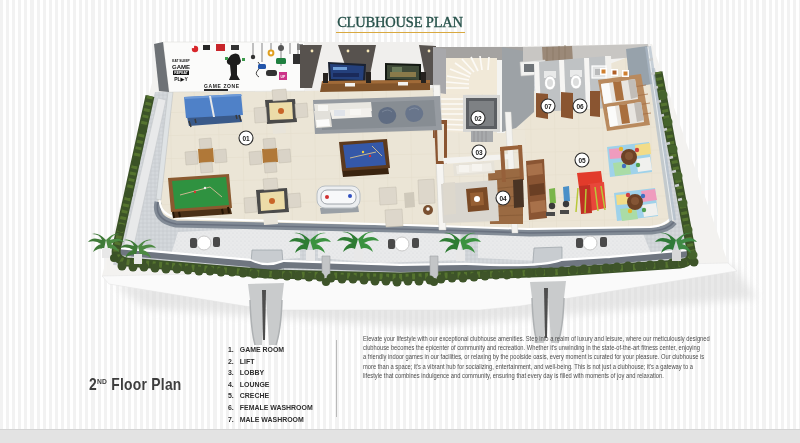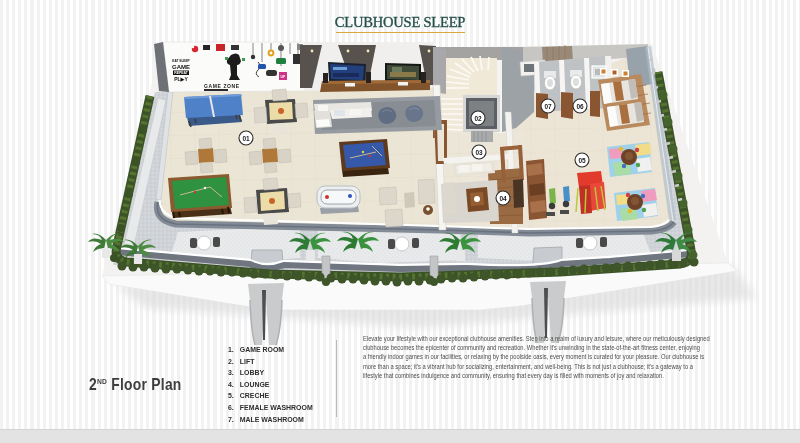--- a/index.html
+++ b/index.html
@@ -31,21 +31,21 @@
     transform:scaleX(0.78);transform-origin:0 0;
   }
   .bottomband{position:absolute;left:0;top:429px;width:800px;height:14px;
     background:#e3e3e3;
     border-top:1px solid #d4d4d4;}
   svg{position:absolute;left:0;top:0;}
 </style>
 </head>
 <body>
 
-<div class="title">CLUBHOUSE SLEEP</div>
+<div class="title">CLUBHOUSE PLAN</div>
 
 <div class="titleline"></div>
 
 <svg width="800" height="443" viewBox="0 0 800 443">
 <defs>
   <pattern id="pav" width="4" height="4" patternUnits="userSpaceOnUse">
     <rect width="4" height="4" fill="#cfd3d7"></rect>
     <circle cx="1" cy="1" r="0.7" fill="#dfe2e5"></circle>
     <circle cx="3" cy="3" r="0.6" fill="#c2c6cb"></circle>
   </pattern>

